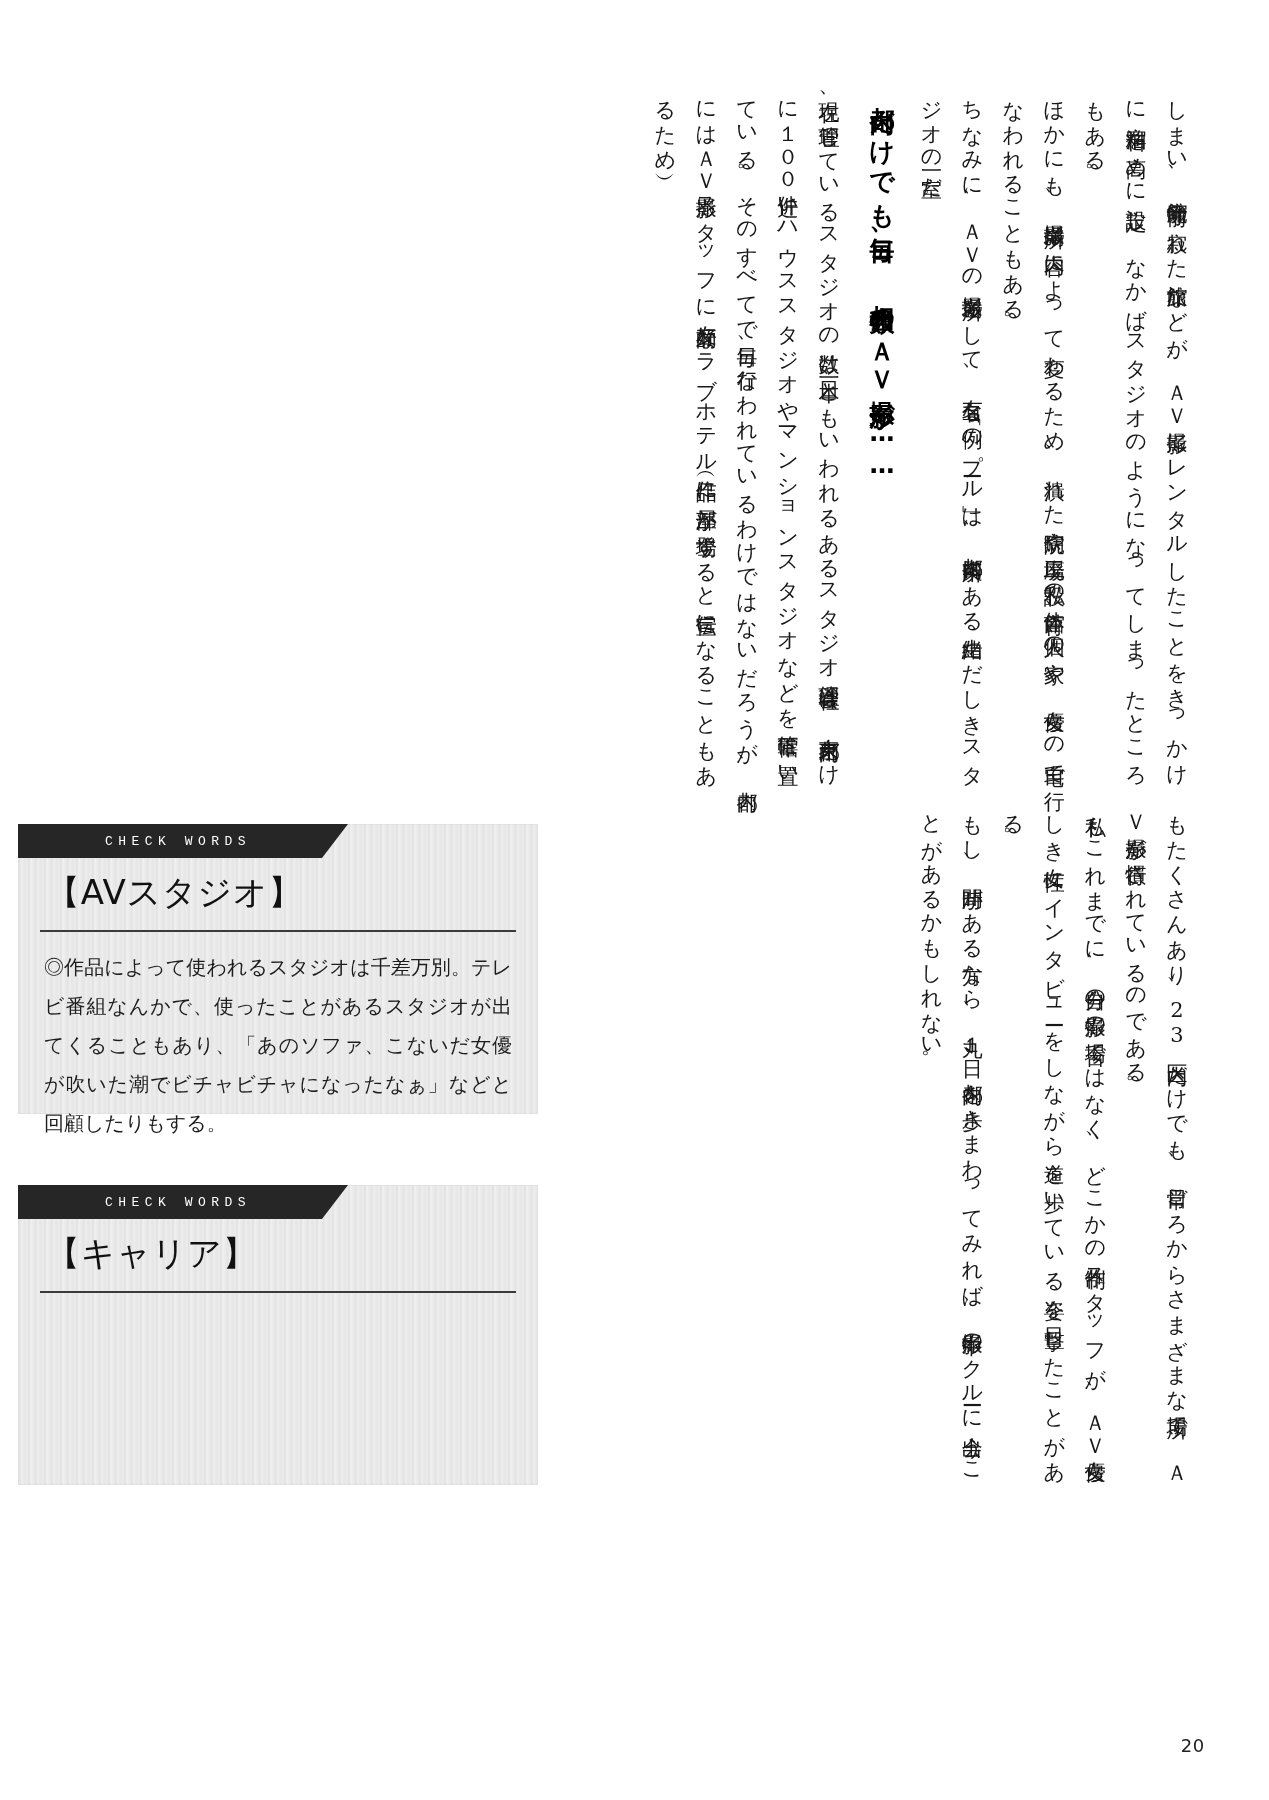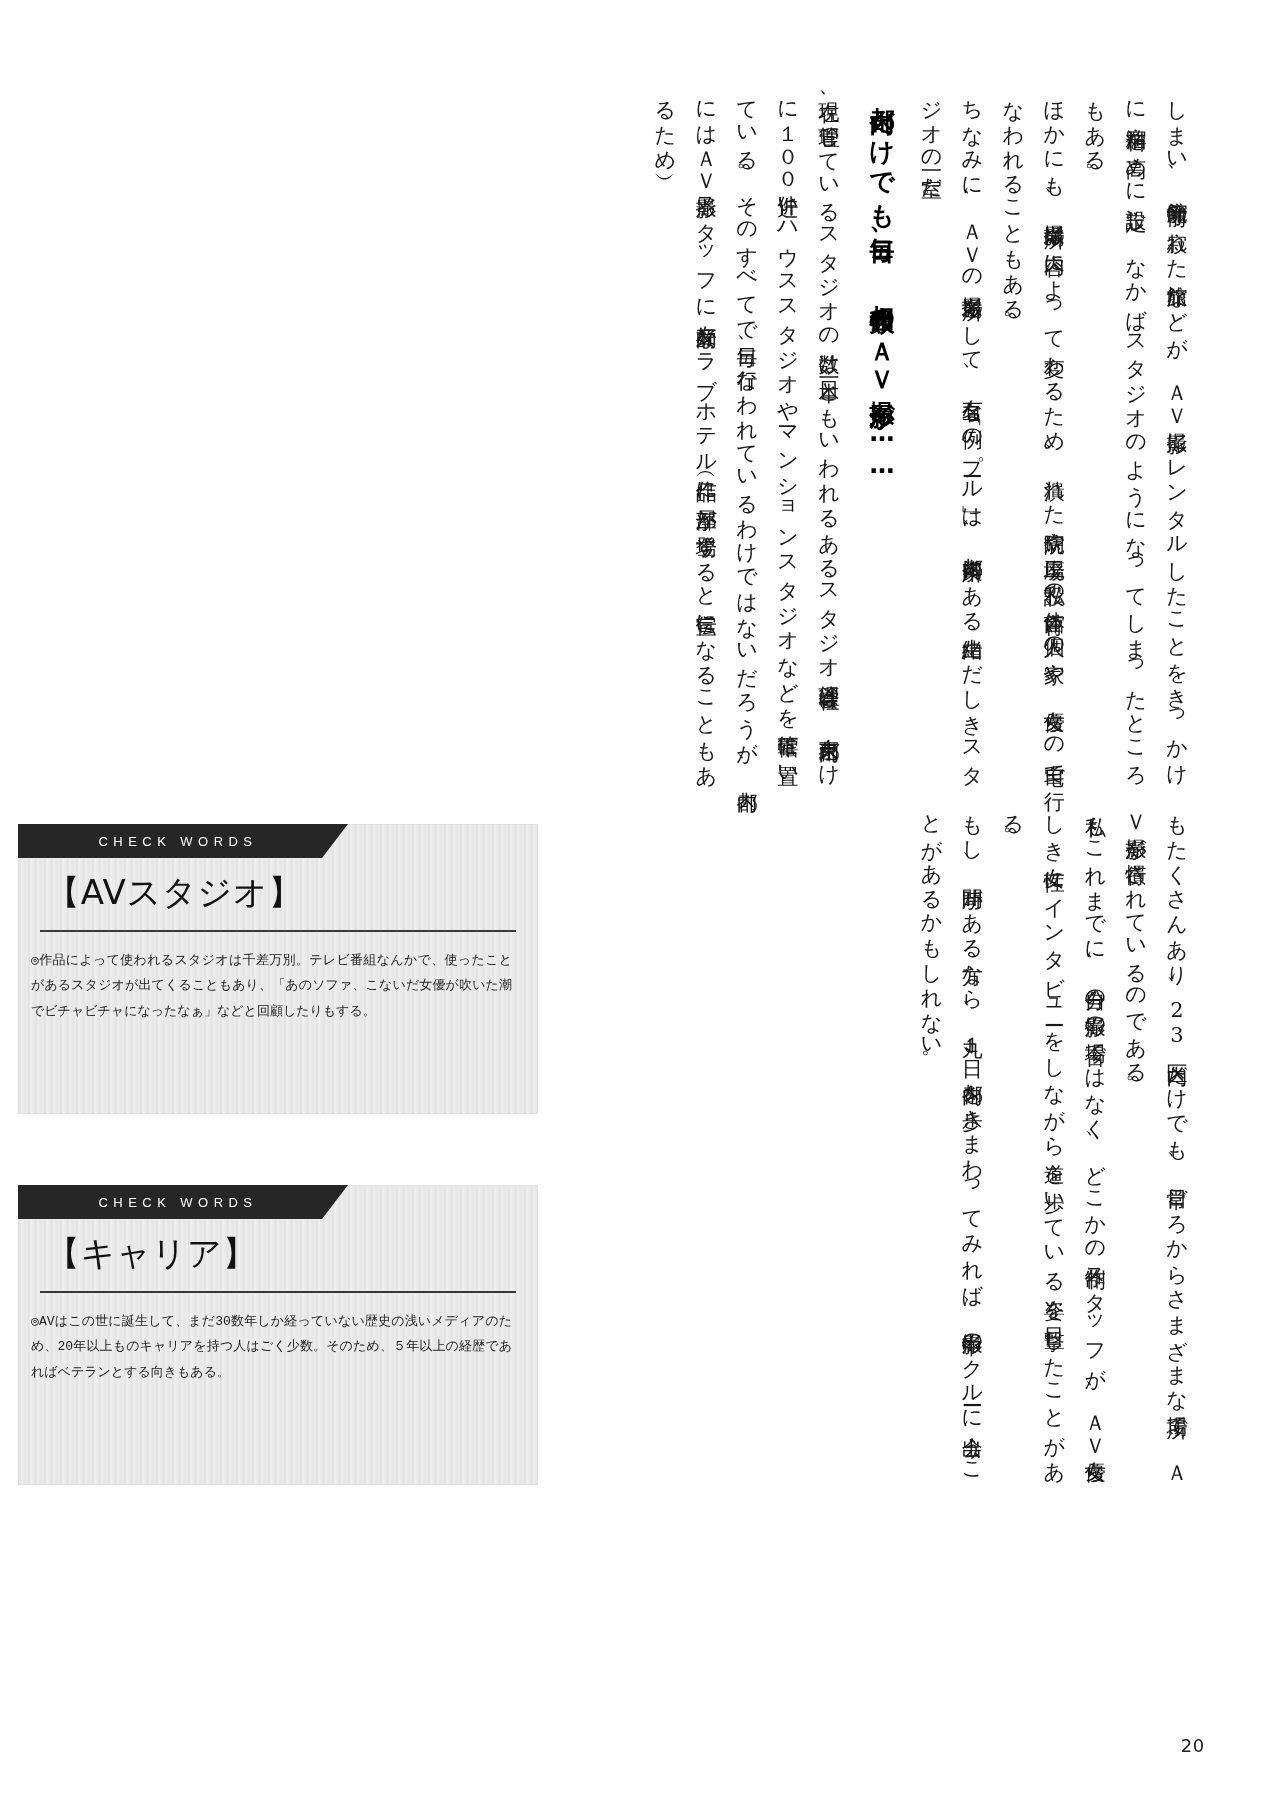--- a/index.html
+++ b/index.html
@@ -99,21 +99,21 @@
   .card-tab {
     position: absolute;
     left: 0;
     top: 0;
     height: 34px;
     width: 330px;
     background: #262626;
     color: #ffffff;
     font-size: 13px;
     letter-spacing: 0.42em;
-    font-family: Liberation Sans, sans-serif;
+    font-family: Liberation Mono, monospace;
     display: flex;
     align-items: center;
     justify-content: center;
     padding-right: 10px;
     box-sizing: border-box;
     clip-path: polygon(0 0, 100% 0, calc(100% - 26px) 100%, 0 100%);
   }
   .card-title {
     font-family: "DejaVu Sans", "Liberation Sans", sans-serif;
     font-weight: normal;
@@ -121,25 +121,25 @@
     letter-spacing: 0.02em;
     color: #111;
     padding: 12px 0 10px 28px;
   }
   .card-rule {
     height: 2px;
     background: #3a3a3a;
     margin: 4px 22px 0 22px;
   }
   .card-body {
-    font-family: Liberation Mono, monospace;
-    font-size: 13px;
+    font-family: Liberation Sans, sans-serif;
+    font-size: 20px;
     line-height: 1.95;
     color: #1d1d1d;
-    padding: 16px 26px 18px 13px;
+    padding: 16px 26px 18px 26px;
     text-align: justify;
   }
 
   .page-number {
     position: absolute;
     right: 64px;
     bottom: 44px;
     font-family: "DejaVu Sans", "Liberation Sans", sans-serif;
     font-size: 18px;
     color: #222;
@@ -174,18 +174,17 @@
     <div class="card-rule"></div>
     <div class="card-body">◎作品によって使われるスタジオは千差万別。テレビ番組なんかで、使ったことがあるスタジオが出てくることもあり、「あのソファ、こないだ女優が吹いた潮でビチャビチャになったなぁ」などと回顧したりもする。</div>
   </div>
 
   <div class="checkbox-card" id="card-career">
     <div class="card-tabrow">
       <div class="card-tab">CHECK WORDS</div>
     </div>
     <div class="card-title">【キャリア】</div>
     <div class="card-rule"></div>
-    <div class="card-body">◎AVはこの世に誕生して、まだ30数年しか経っていない歴史の浅いメディアのため、20年以上ものキャリアを持つ人はごく少数。そのため、５年以上の経歴であればベテランとする向きもある。</div>
   </div>
 
   <div class="page-number">20</div>
 
 </div>
 
 </body></html>

